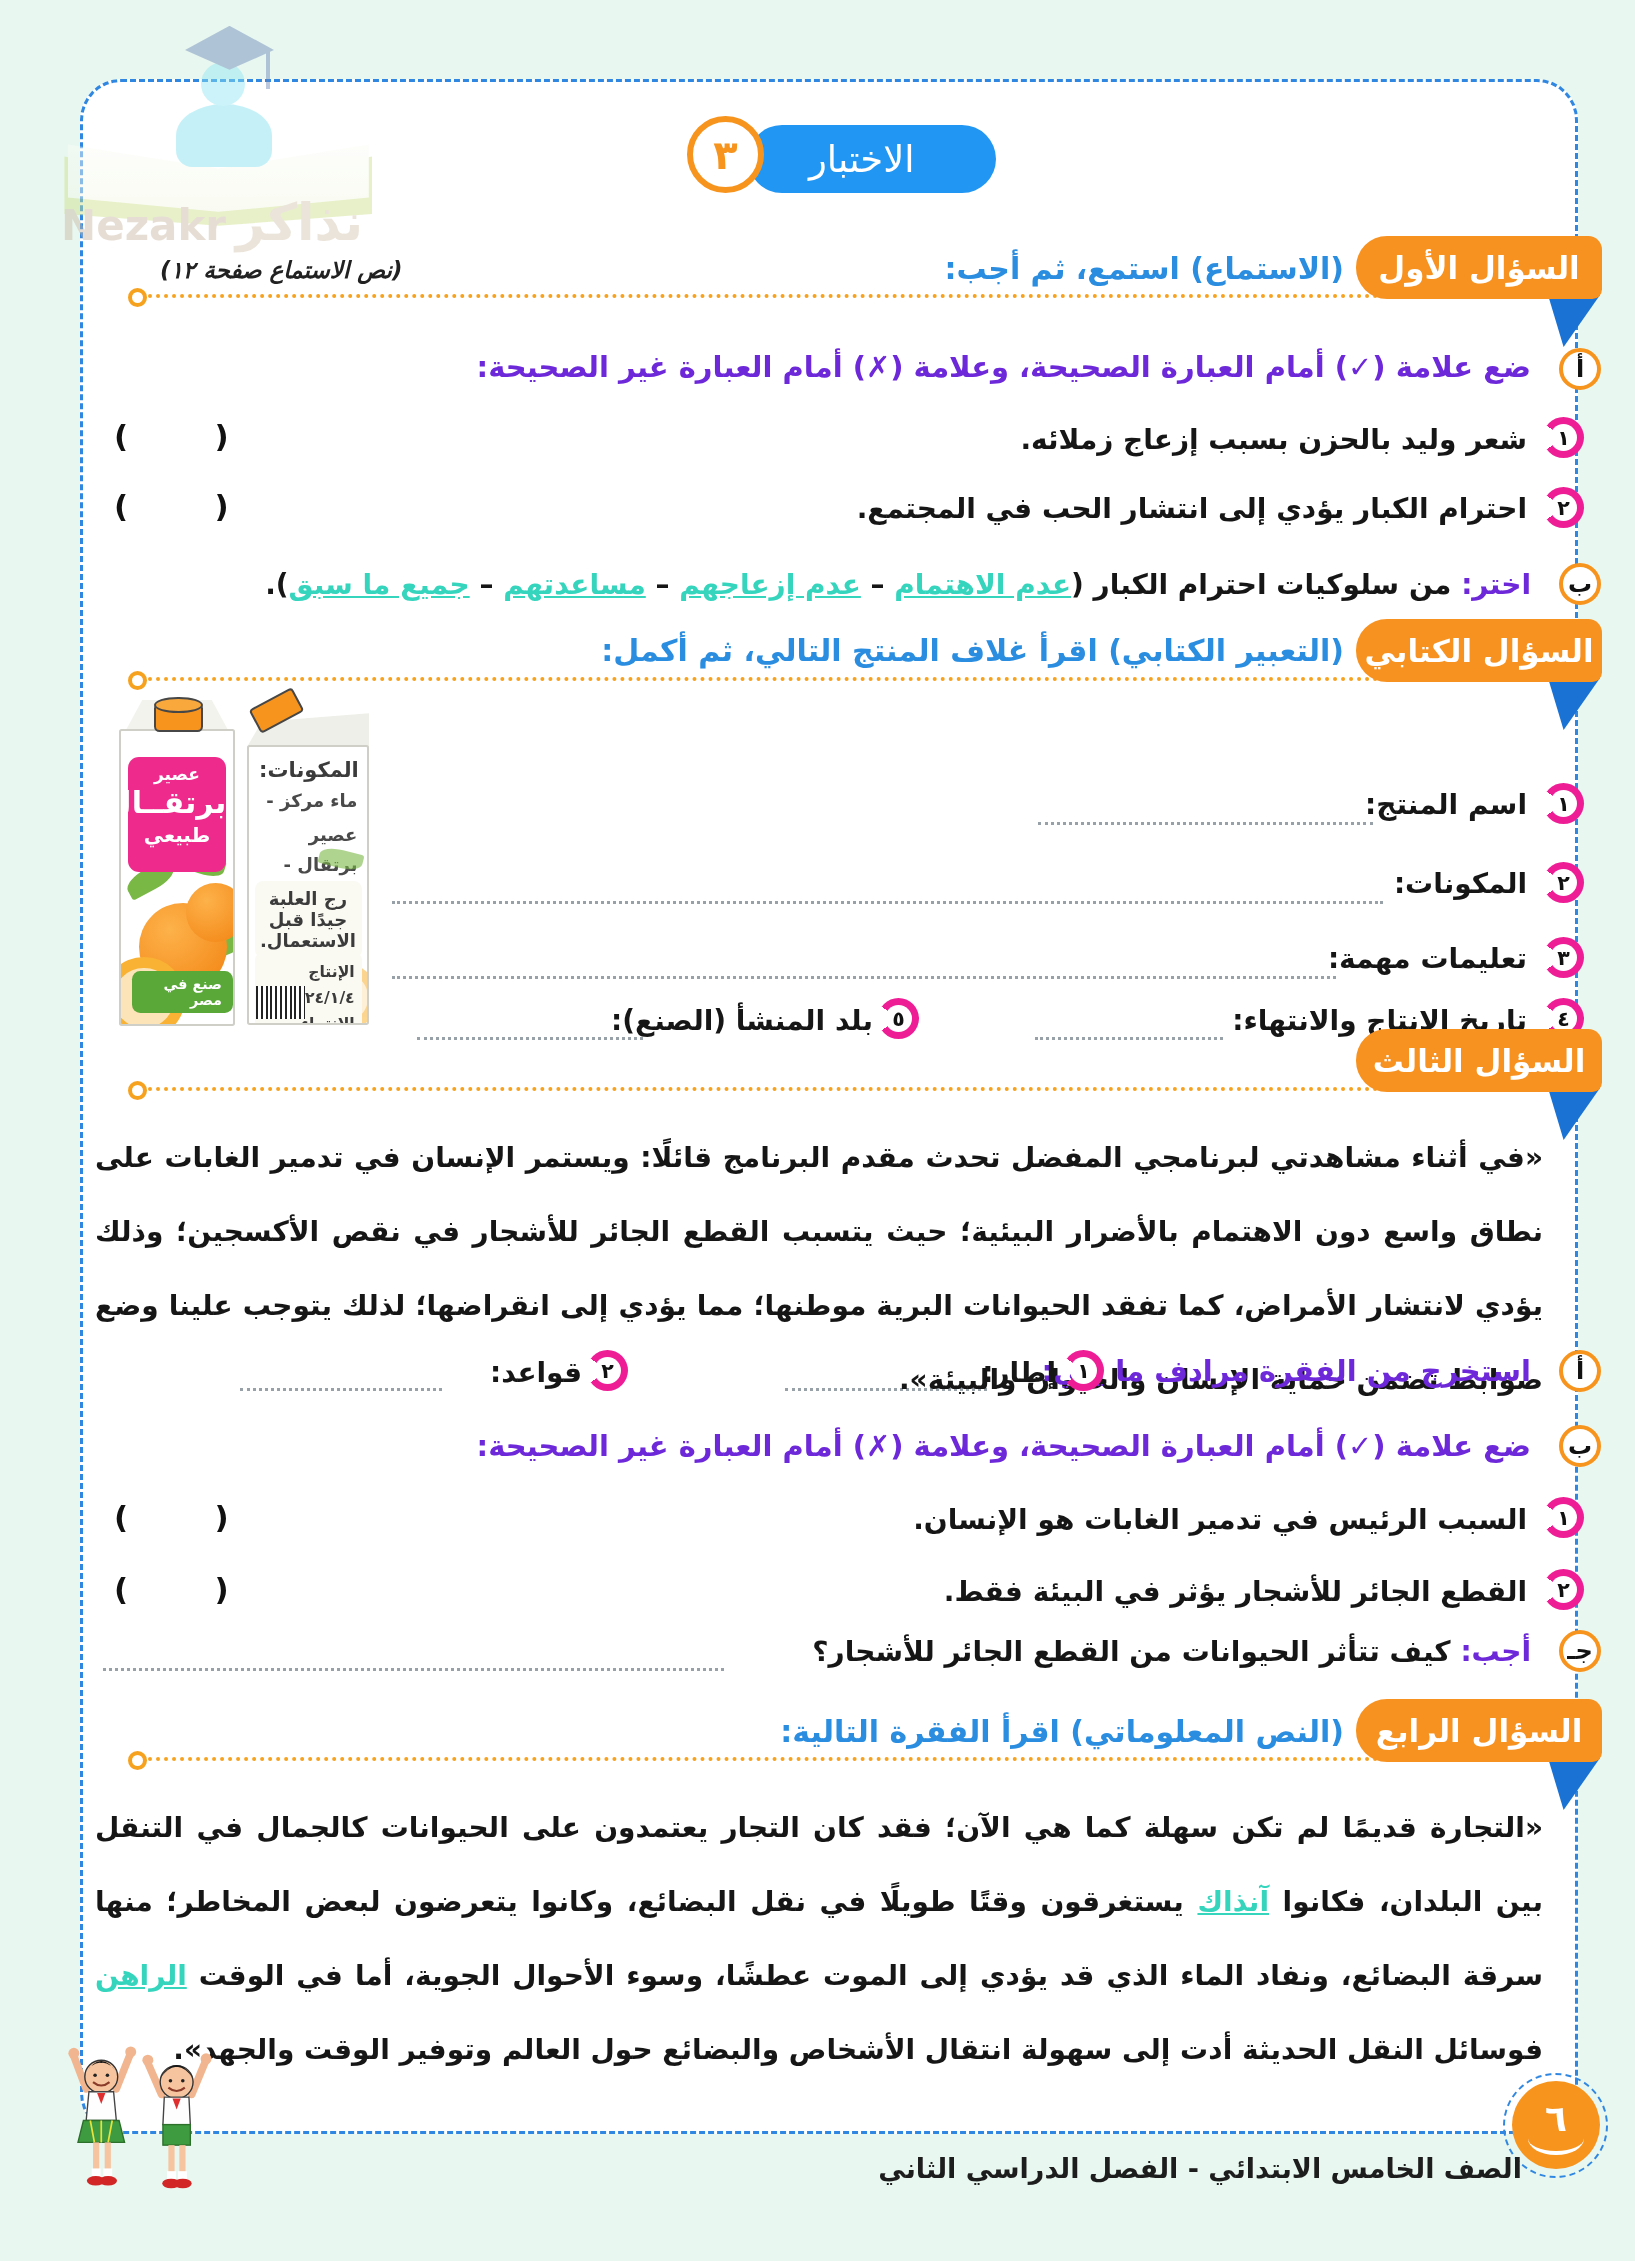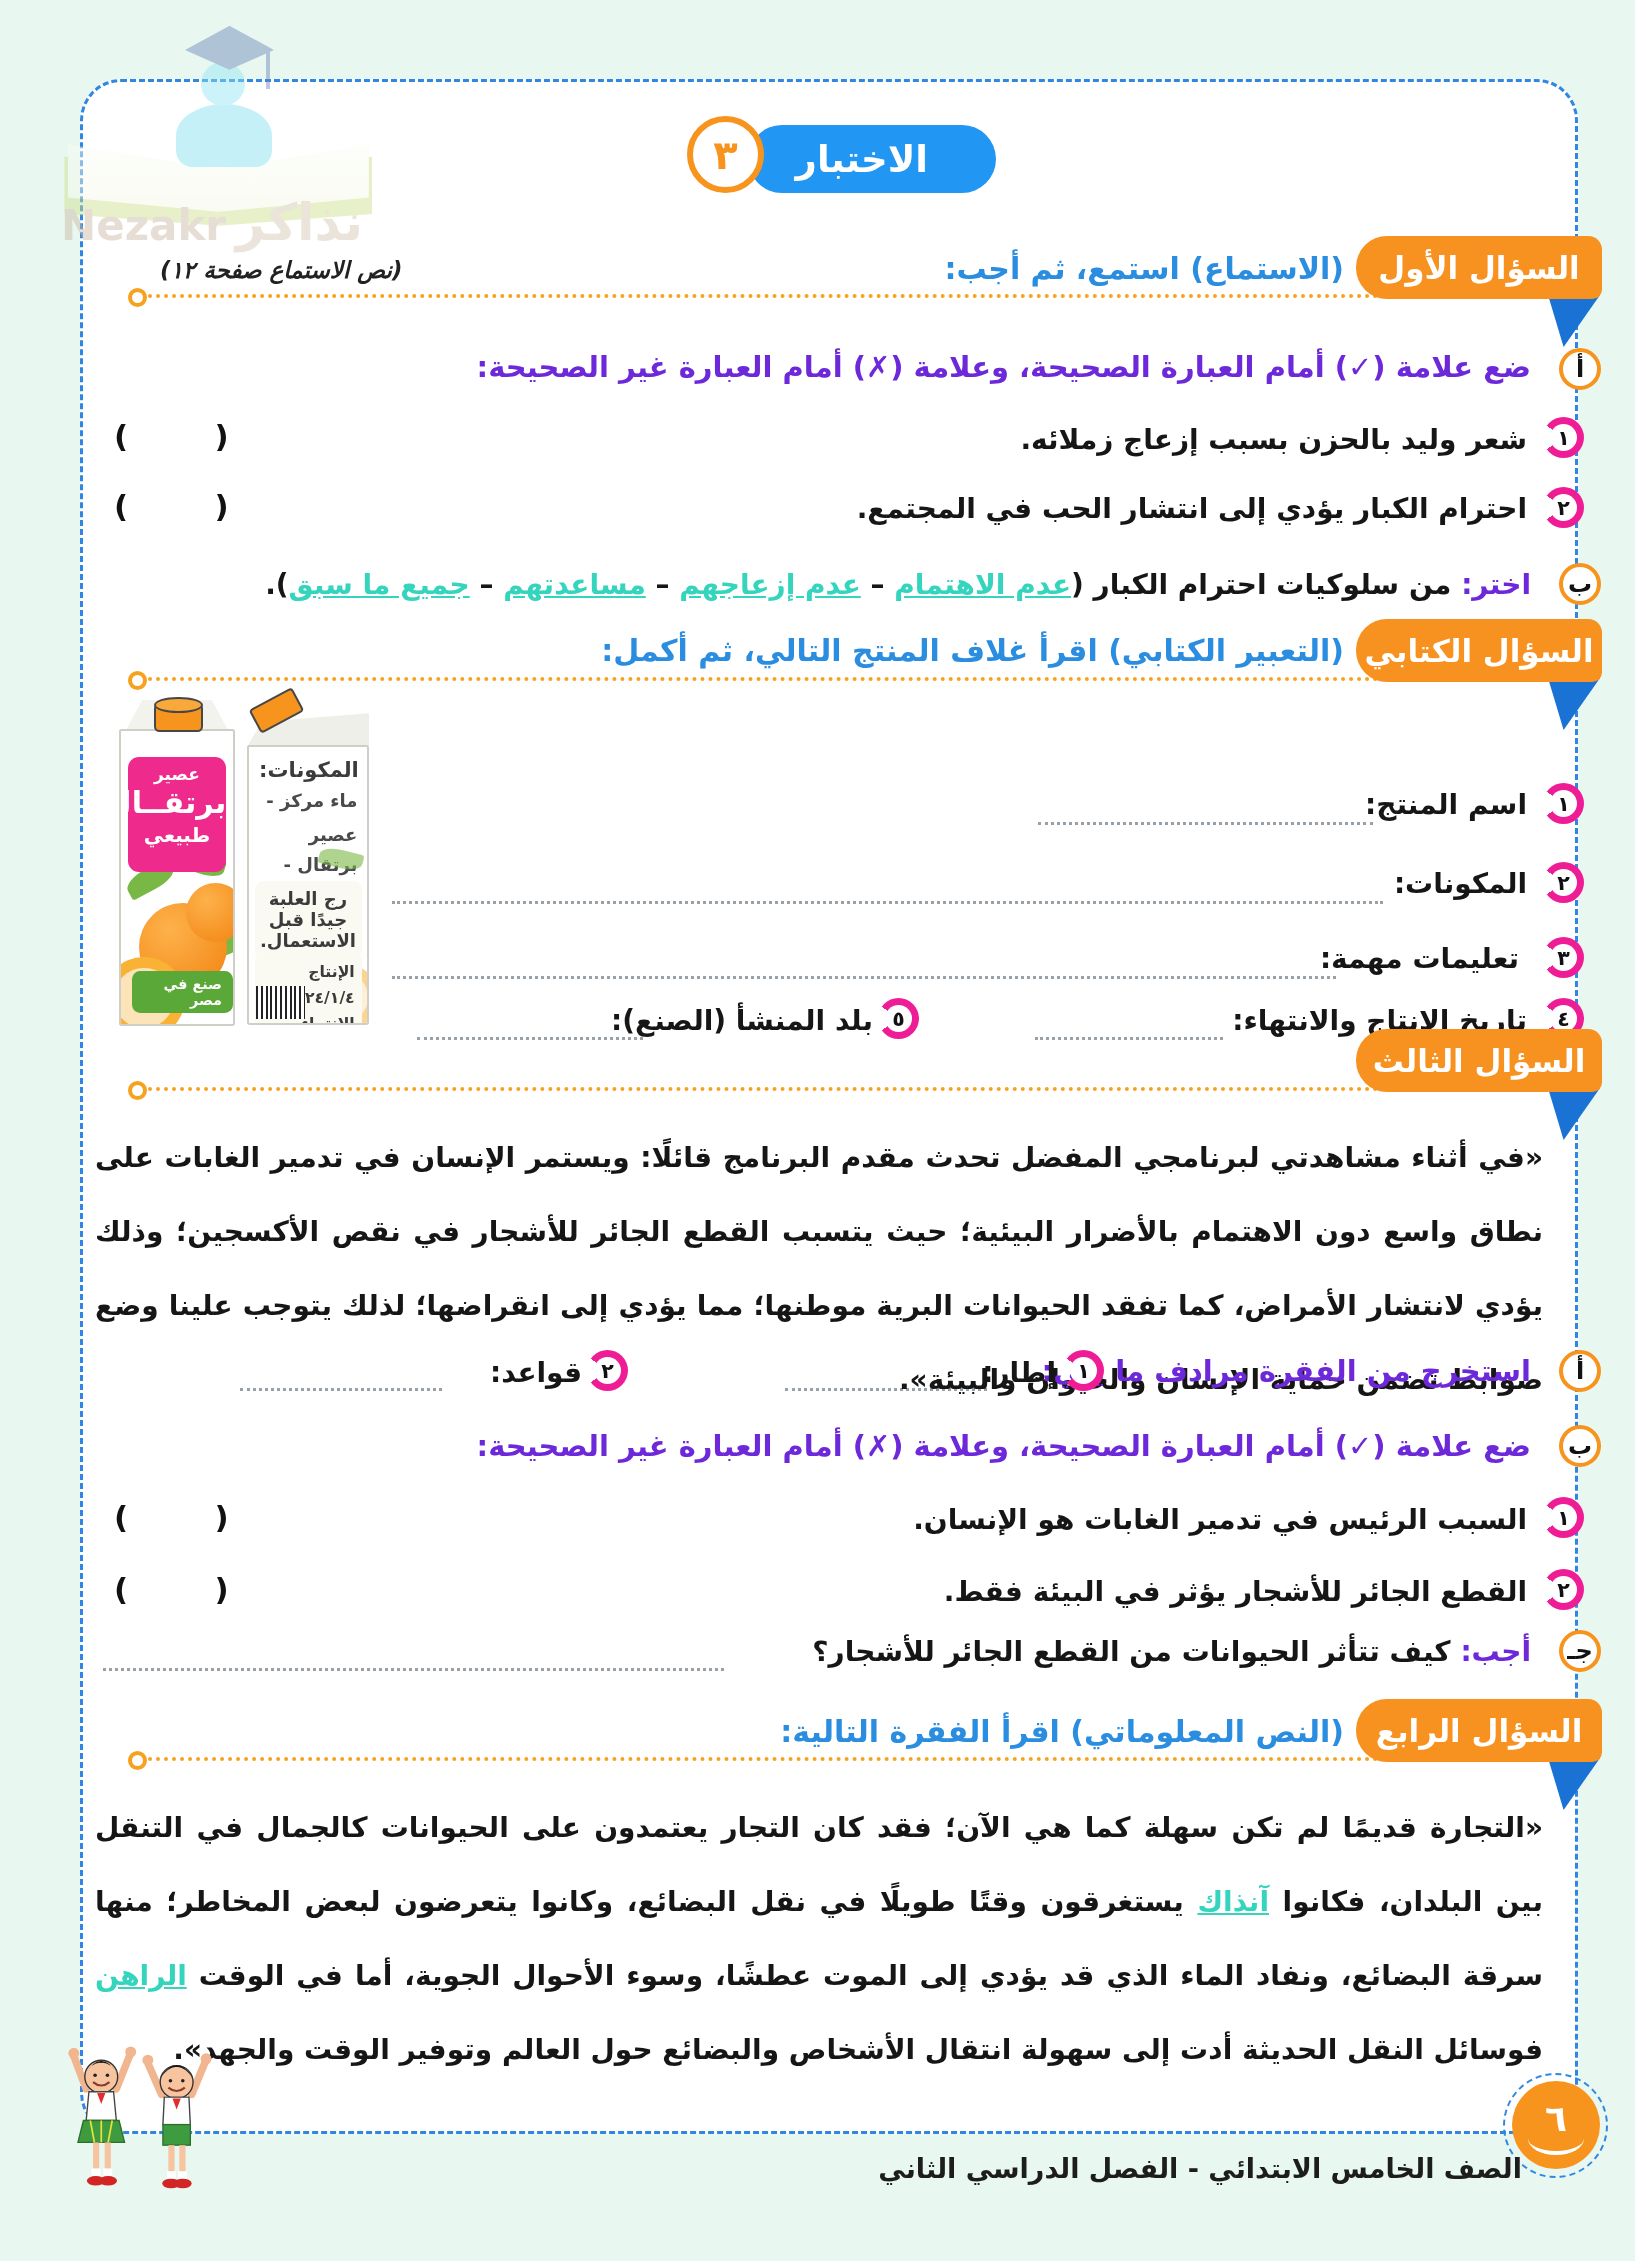--- a/index.html
+++ b/index.html
@@ -12,21 +12,21 @@
   .wm-book-under{position:absolute;left:3.4px;top:120px;width:308px;height:99px;background:#cde08a;clip-path:polygon(0 30%,50% 58%,100% 30%,100% 88%,50% 100%,0 88%);}
   .wm-book{position:absolute;left:6.8px;top:109px;width:301px;height:96px;background:linear-gradient(#ffffff,#f3f8e4);clip-path:polygon(0 30%,50% 55%,100% 30%,100% 85%,50% 100%,0 85%);}
   .wm-head{position:absolute;left:140px;top:55px;width:44px;height:44px;border-radius:50%;background:#8fe6f2;}
   .wm-body{position:absolute;left:115px;top:97px;width:96px;height:63px;border-radius:50% 50% 16.4px 16.4px;background:#7fe0ef;}
   .wm-cap{position:absolute;left:124px;top:19px;width:89px;height:44px;background:#6b86b8;clip-path:polygon(50% 0,100% 55%,50% 100%,0 55%);}
   .wm-tassel{position:absolute;left:205px;top:41px;width:4.1px;height:41px;background:#6b86b8;}
   .wm-text{position:absolute;left:0;top:186px;width:328px;direction:ltr;font-weight:bold;color:#c9b8a2;font-size:42px;white-space:nowrap;}
   .wm-text .ar{font-size:51px;color:#d4c4ae;margin-left:9.6px;}
 
   
-  .test-pill{position:absolute;left:749px;top:125px;width:248px;height:68px;background:#2196f3;border-radius:34px;color:#fff;font-size:37px;font-weight:bold;display:flex;align-items:center;justify-content:center;padding-right:20.5px;box-sizing:border-box;z-index:4;}
+  .test-pill{position:absolute;left:749px;top:125px;width:248px;height:68px;background:#2196f3;border-radius:34px;color:#fff;font-size:37px;font-weight:normal;display:flex;align-items:center;justify-content:center;padding-right:20.5px;box-sizing:border-box;z-index:4;}
   .test-num{position:absolute;left:688px;top:116px;width:77px;height:77px;background:#fff;border:6.2px solid #f7941e;border-radius:50%;color:#f7941e;font-size:40px;font-weight:bold;display:flex;align-items:center;justify-content:center;box-sizing:border-box;z-index:5;}
 
   
   .qpill{position:absolute;left:1357px;width:246px;height:63px;background:#f79220;border-radius:31px 13.7px 9.6px 31px;color:#fff;font-size:31px;font-weight:bold;display:flex;align-items:center;justify-content:center;z-index:6;direction:rtl;}
   .qfold{position:absolute;left:1549px;width:52px;height:52px;background:#1a72d4;clip-path:polygon(0 0,100% 0,30% 100%);z-index:5;}
   .qsub{position:absolute;right:291px;font-size:30px;font-weight:bold;color:#2a8de0;direction:rtl;z-index:6;white-space:nowrap;line-height:41px;}
   .qsep{position:absolute;left:149px;width:1415px;border-top:4.8px dotted #f7a21f;z-index:2;}
   .qsep::before{content:'';position:absolute;left:-20.5px;top:-10.3px;width:11px;height:11px;border:4.1px solid #f7a21f;border-radius:50%;background:#fff;}
 
   
@@ -174,21 +174,21 @@
       <i></i>
       <span>٢</span>
     </div>
   <div class="row" style="right:108px;top:867px">المكونات:</div>
   <div class="dots" style="left:393px;width:991px;top:901px"></div>
 
   <div class="pnum" style="right:51px;top:937px">
       <i></i>
       <span>٣</span>
     </div>
-  <div class="row" style="right:116px;top:942px">تعليمات مهمة:</div>
+  <div class="row" style="right:108px;top:942px">تعليمات مهمة:</div>
   <div class="dots" style="left:393px;width:944px;top:976px"></div>
 
   <div class="pnum" style="right:51px;top:998px">
       <i></i>
       <span>٤</span>
     </div>
   <div class="row" style="right:108px;top:1004px">تاريخ الإنتاج والانتهاء:</div>
   <div class="dots" style="left:1036px;width:188px;top:1037px"></div>
   <div class="pnum" style="right:716px;top:998px">
       <i></i>

